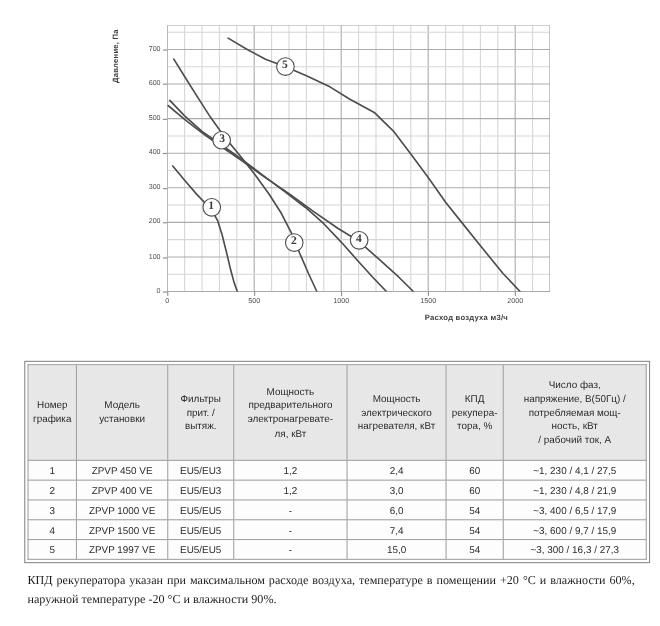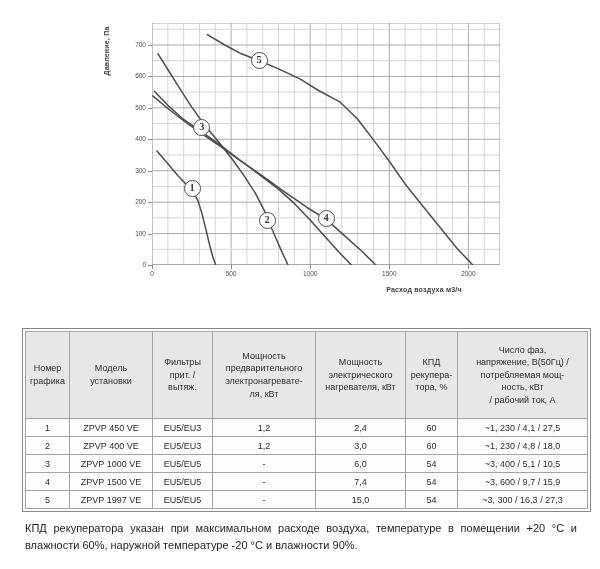--- a/index.html
+++ b/index.html
@@ -35,21 +35,21 @@
   th,td{border:1px solid #a3a3a3;text-align:center;vertical-align:middle;
       padding:1px 3px;box-sizing:border-box;background:#fdfdfd;}
   th{background:#e7e7e7;font-weight:normal;white-space:pre-line;
       height:87px;line-height:1.4;}
   tbody tr{height:18px;}
   col.c1{width:44px}col.c2{width:83px}col.c3{width:60px}col.c4{width:103px}
   col.c5{width:90px}col.c6{width:52px}col.c7{width:130px}
 
   
   .footnote{position:absolute;left:25px;top:520px;width:552px;margin:0;
-      font-size:11px;line-height:1.55;text-align:justify;color:#1f1f1f;}
+      font-size:11px;line-height:1.55;text-align:justify;color:#1f1f1f;font-family:Liberation Serif, serif;}
 </style>
 </head>
 <body>
 
 <div class="page">
 
   <div class="chart">
     <div class="y-axis-title">Давление, Па</div>
     <div class="plot" id="plot">
       <svg id="chart-svg" preserveAspectRatio="none" viewBox="0 0 2200 770">
@@ -184,30 +184,30 @@
             <td>60</td>
             <td>~1, 230 / 4,1 / 27,5</td>
           </tr>
           <tr>
             <td>2</td>
             <td>ZPVP 400 VE</td>
             <td>EU5/EU3</td>
             <td>1,2</td>
             <td>3,0</td>
             <td>60</td>
-            <td>~1, 230 / 4,8 / 18,0</td>
+            <td>~1, 230 / 4,8 / 21,9</td>
           </tr>
           <tr>
             <td>3</td>
             <td>ZPVP 1000 VE</td>
             <td>EU5/EU5</td>
             <td>-</td>
             <td>6,0</td>
             <td>54</td>
-            <td>~3, 400 / 5,1 / 10,5</td>
+            <td>~3, 400 / 6,5 / 17,9</td>
           </tr>
           <tr>
             <td>4</td>
             <td>ZPVP 1500 VE</td>
             <td>EU5/EU5</td>
             <td>-</td>
             <td>7,4</td>
             <td>54</td>
             <td>~3, 600 / 9,7 / 15,9</td>
           </tr>

